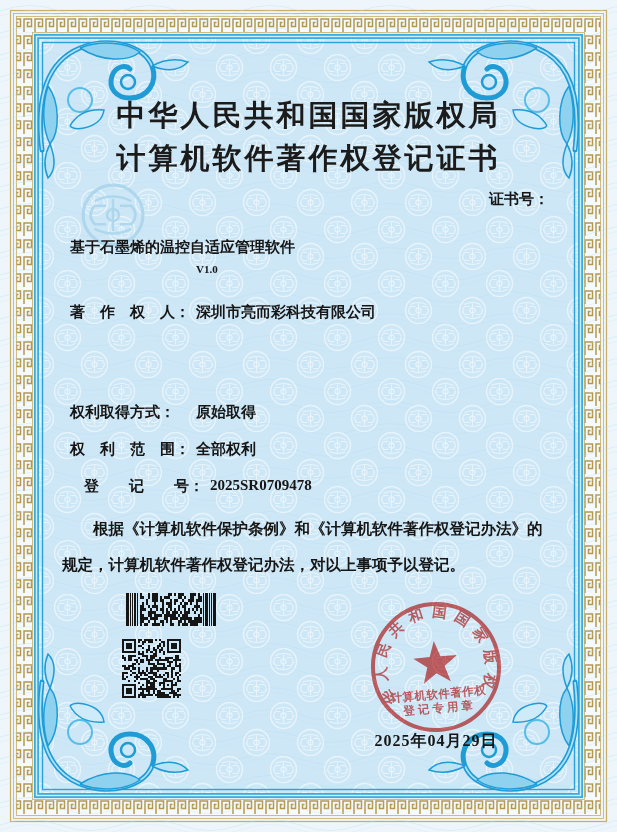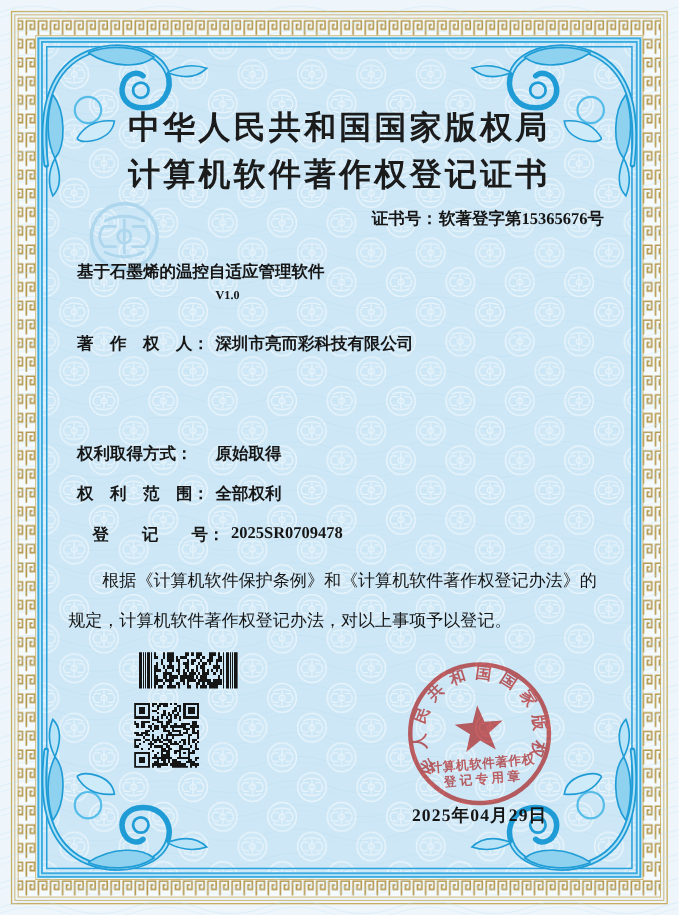--- a/index.html
+++ b/index.html
@@ -22,21 +22,21 @@
     top:190px; right:68px; font-size:15px; font-weight:bold;
     display:flex; gap:1px; white-space:nowrap;
   }
   .row{left:70px; right:56px; display:flex; font-size:15px; font-weight:bold; white-space:nowrap;}
   .row .lbl{width:126px; flex:0 0 126px;}
   .row .val{margin-left:0px;}
   .val2{left:196px; top:263px; font-size:11px; font-weight:bold;}
   .r1{top:238px;} .r2{top:303px;} .r3{top:403px;} .r4{top:440px;} .r5{top:477px;margin-left:14px;}
   .statement{
     left:62px; width:496px; top:511px;
-    font-size:15.5px; font-weight:400; line-height:35.5px; white-space:nowrap;
+    font-size:15.5px; font-weight:700; line-height:35.5px; white-space:nowrap;
   }
   .statement .ln1{text-indent:31px;}
   .barcode{position:absolute; left:126px; top:593px; z-index:2;}
   .qrcode{position:absolute; left:122px; top:639px; z-index:2;}
   .seal{
     position:absolute; left:361px; top:592px; z-index:3;
     mix-blend-mode:multiply; pointer-events:none;
   }
   .issue-date{
     top:731px; left:356px; width:160px; text-align:center;
@@ -119,21 +119,20 @@
     <use href="#fl" transform="translate(577,40) scale(-1,1)"></use>
     <use href="#fl" transform="translate(40,792) scale(1,-1)"></use>
     <use href="#fl" transform="translate(577,792) scale(-1,-1)"></use>
   </svg>
 
   <div class="txt title l1">中华人民共和国国家版权局</div>
   <div class="txt title l2">计算机软件著作权登记证书</div>
 
   <div class="txt certno">
     <span>证书号：</span>
-    <span>软著登字第15365676号</span>
   </div>
 
   <div class="txt row r1">
     <span class="val">基于石墨烯的温控自适应管理软件</span>
   </div>
   <div class="txt val2">V1.0</div>
 
   <div class="txt row r2">
     <span class="lbl">著　作　权　人：</span>
     <span class="val">深圳市亮而彩科技有限公司</span>

